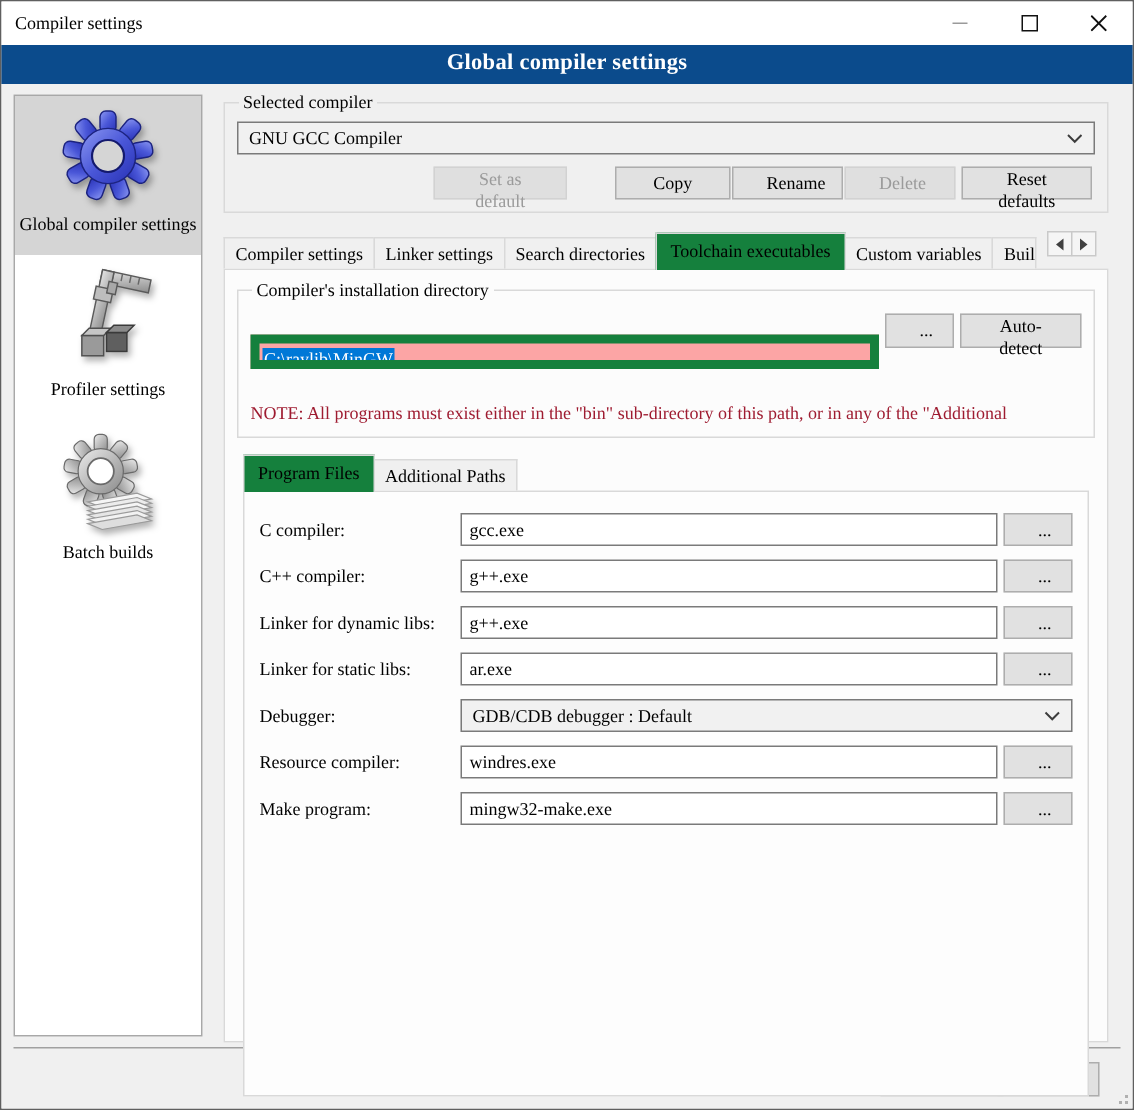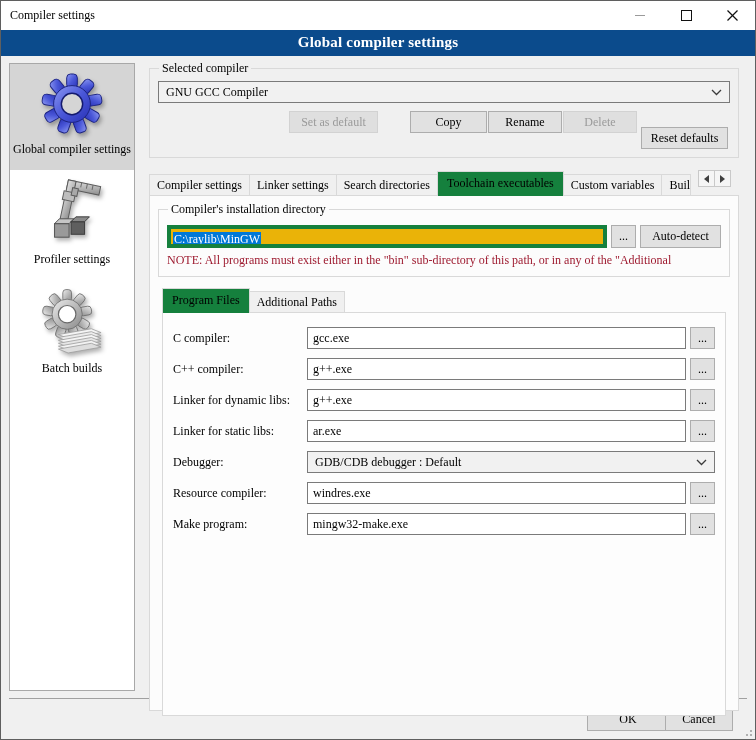--- a/index.html
+++ b/index.html
@@ -31,49 +31,49 @@
   
   .main{position:absolute;left:148px;top:5px;width:590px;}
   fieldset{border:1px solid #d9d9d9;margin:0;padding:5px 8px 8px;box-sizing:border-box;}
   legend{padding:0 3px;margin-left:1px;font-size:12px;}
   
   .combo{height:22px;background:#f1f1f1;border:1px solid #7a7a7a;box-sizing:border-box;
          display:flex;align-items:center;padding:0 7px;cursor:default;}
   .combo .cv{flex:1;overflow:hidden;white-space:nowrap;}
   
   .btn{height:22px;background:#e1e1e1;border:1px solid #adadad;box-sizing:border-box;
-       font-family:inherit;font-size:12px;color:#000;padding:0 1px;cursor:default;}
+       font-family:inherit;font-size:12px;color:#000;padding:0 22px;cursor:default;}
   .btn.disabled{background:#dfdfdf;border-color:#d2d2d2;color:#9a9a9a;}
   .btnrow{display:flex;margin-top:8px;}
   .b-sad{margin-left:131px;width:89px;}
   .b-copy{margin-left:32px;width:77px;}
   .b-ren{margin-left:1px;width:74px;}
   .b-del{margin-left:1px;width:74px;}
-  .b-reset{margin-left:auto;width:87px;margin-right:2px;margin-top:16px;}
+  .b-reset{margin-left:auto;width:87px;margin-right:2px;}
   
   .tabs{display:flex;align-items:flex-end;height:25px;margin-top:12px;position:relative;z-index:3;}
   .tab{height:21px;line-height:20px;padding:0 7px;background:#f0f0f0;border:1px solid #d9d9d9;
        border-bottom:none;margin-left:-1px;white-space:nowrap;box-sizing:border-box;cursor:default;}
   .tab:first-child{margin-left:0;}
   .tab.active{height:25px;line-height:23px;background:#15803d;margin-bottom:-1px;z-index:4;position:relative;padding:0 9px;}
   .tab.clipped{max-width:30px;overflow:hidden;padding-right:0;}
   .tab-arrows{margin-left:auto;align-self:flex-start;display:flex;margin-right:8px;}
   .arrowbtn{width:17px;height:17px;background:#f5f5f5;border:1px solid #c9c9c9;box-sizing:border-box;
             display:flex;align-items:center;justify-content:center;margin-left:-1px;cursor:default;}
   .tri-l{width:0;height:0;border-top:4px solid transparent;border-bottom:4px solid transparent;border-right:5px solid #404040;}
   .tri-r{width:0;height:0;border-top:4px solid transparent;border-bottom:4px solid transparent;border-left:5px solid #404040;}
   
   .panel{border:1px solid #d9d9d9;background:#fcfcfc;height:516px;box-sizing:border-box;position:relative;z-index:1;padding:6px 8px 0;}
   .dirrow{display:flex;margin-top:3px;}
-  .dirbox{flex:1;height:23px;border:4px solid #15803d;background:#eab308;box-sizing:border-box;
-          line-height:21px;padding:0 2px;overflow:hidden;white-space:nowrap;cursor:text;}
+  .dirbox{flex:1;height:23px;border:6px solid #15803d;background:#fca5a5;box-sizing:border-box;
+          line-height:21px;padding:0 2px;overflow:hidden;white-space:nowrap;cursor:text;margin-top:14px;}
   .dirbox .sel{background:#0078d7;color:#fff;padding:0 1px;}
   .browse{width:25px;height:23px;margin-left:4px;}
   .autodetect{width:81px;height:23px;margin-left:4px;}
-  .note{color:#9e1b30;margin-top:5px;white-space:nowrap;overflow:hidden;}
+  .note{color:#9e1b30;margin-top:22px;white-space:nowrap;overflow:hidden;}
   .subwrap{margin:10px 4px 0 4px;}
   .subpanel{border:1px solid #d9d9d9;background:#fdfdfd;height:404px;box-sizing:border-box;padding:3px 10px 0;}
   .frow{display:flex;align-items:center;margin-top:9px;}
   .flabel{width:134px;flex:none;}
   .tfield{flex:1;height:22px;border:1px solid #7a7a7a;background:#fff;box-sizing:border-box;
           font:inherit;padding:0 5px;color:#000;}
   .fbrowse{width:25px;height:22px;margin-left:4px;flex:none;}
   .fcombo{flex:1;gap:19px;}
   
   .divider{position:absolute;left:8px;right:8px;top:642px;height:1px;background:#a0a0a0;}

